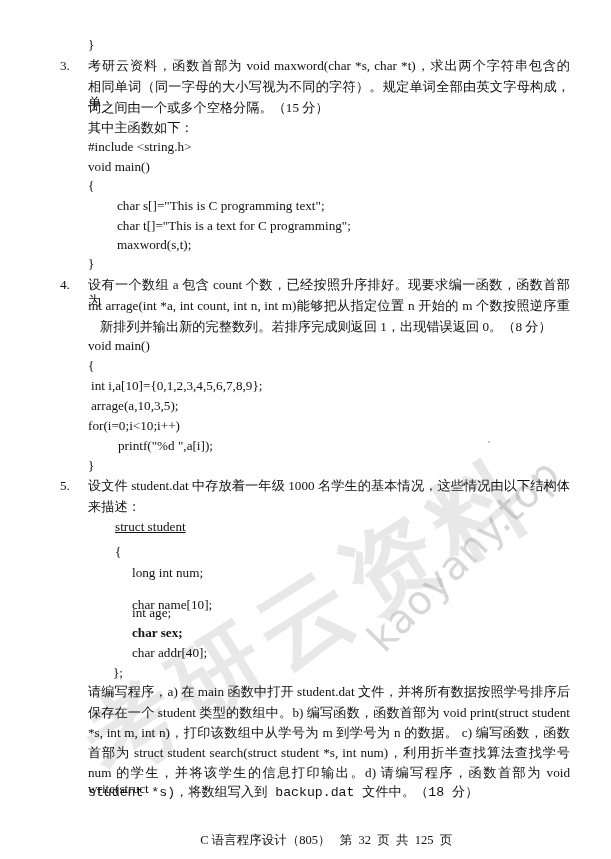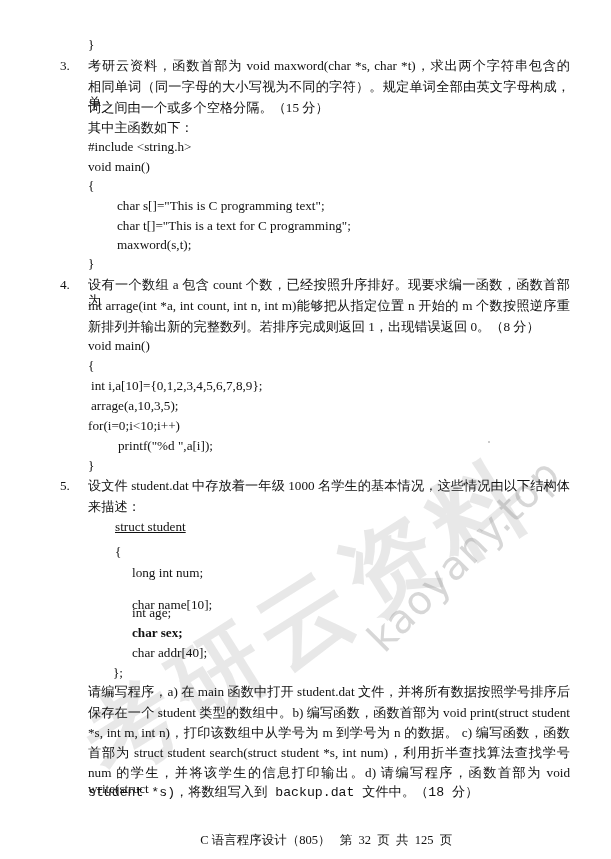--- a/index.html
+++ b/index.html
@@ -53,21 +53,21 @@
       <div class="line" style="left:117px; top:226px;">char t[]="This is a text for C programming";</div>
       <div class="line" style="left:117px; top:245px;">maxword(s,t);</div>
       <div class="line" style="left:88px; top:264px;">}</div>
     </div>
   </div>
 
   <div>
     <div class="num" style="left:60px; top:285px;">4.</div>
     <div class="line justify" style="left:88px; top:285px;">设有一个数组 a 包含 count 个数，已经按照升序排好。现要求编一函数，函数首部为</div>
     <div class="line justify" style="left:88px; top:306px;">int arrage(int *a, int count, int n, int m)能够把从指定位置 n 开始的 m 个数按照逆序重</div>
-    <div class="line" style="left:88px; top:327px;">新排列并输出新的完整数列。若排序完成则返回 1，出现错误返回 0。（8 分）</div>
+    <div class="line" style="left:100px; top:327px;">新排列并输出新的完整数列。若排序完成则返回 1，出现错误返回 0。（8 分）</div>
     <div>
       <div class="line" style="left:88px; top:346px;">void main()</div>
       <div class="line" style="left:88px; top:366px;">{</div>
       <div class="line" style="left:91px; top:386px;">int i,a[10]={0,1,2,3,4,5,6,7,8,9};</div>
       <div class="line" style="left:91px; top:406px;">arrage(a,10,3,5);</div>
       <div class="line" style="left:88px; top:426px;">for(i=0;i&lt;10;i++)</div>
       <div class="line" style="left:118px; top:446px;">printf("%d ",a[i]);</div>
       <div class="line" style="left:88px; top:466px;">}</div>
     </div>
   </div>

